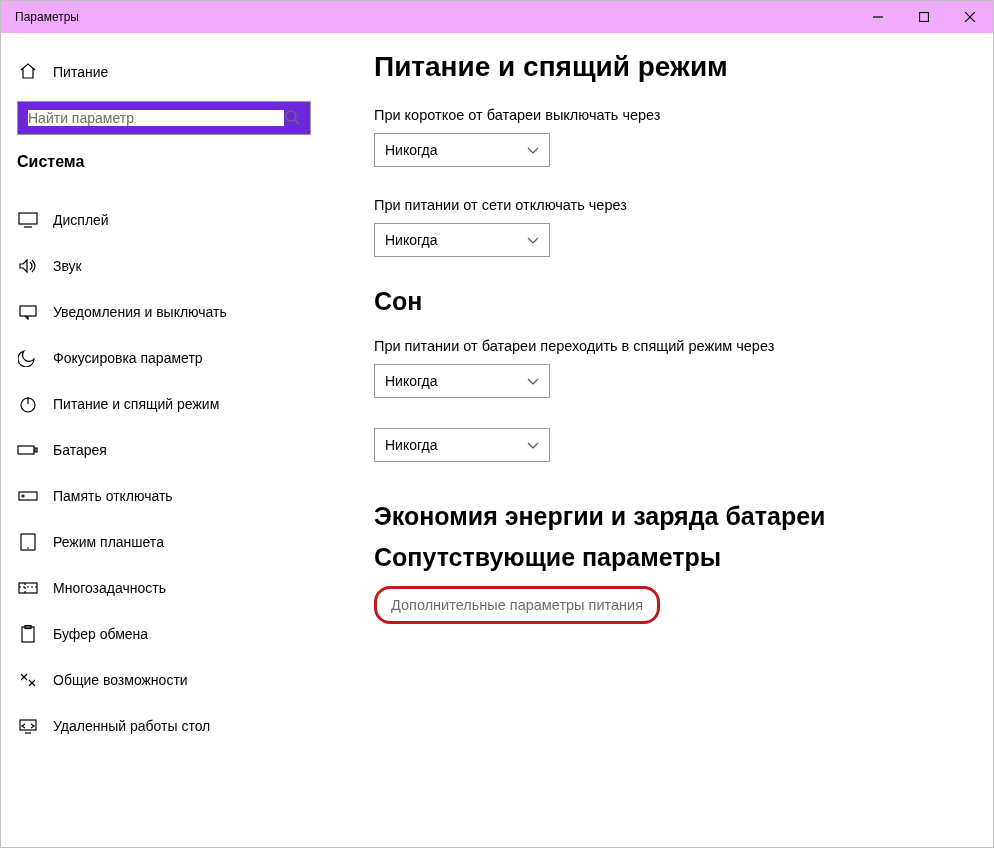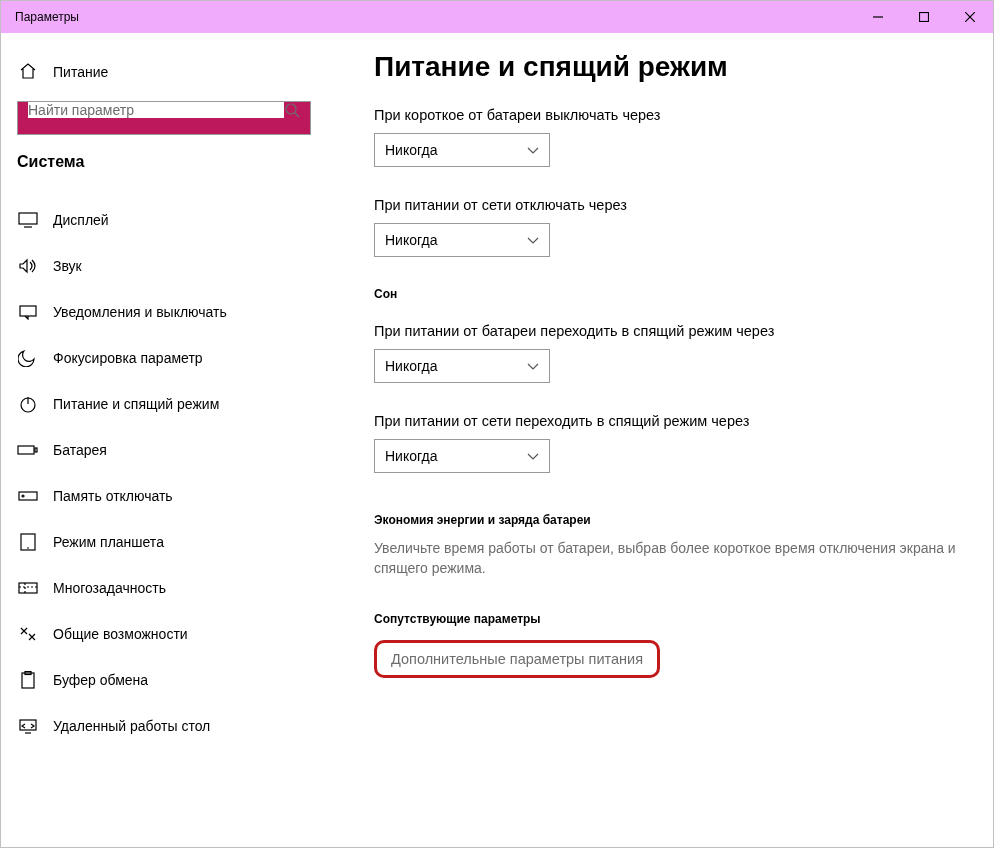--- a/index.html
+++ b/index.html
@@ -62,23 +62,23 @@
   }
   .side-row .icon { width: 22px; display: flex; justify-content: center; color: #000; }
   .side-row.home { height: 38px; font-size: 14px; }
   .side-row.home .icon { margin-top: -2px; }
   .search-wrap {
     margin: 10px 16px 14px 16px;
   }
   .search {
     width: 294px; height: 34px;
     border: 1px solid #999;
-    display: flex; align-items: flex-start;
+    display: flex; align-items: center;
     padding: 0 10px;
-    background: #be185d;
+    background: #6d28d9;
   }
   .search input {
     flex: 1; border: none; outline: none;
     font-family: inherit; font-size: 14px;
     color: #000;
   }
   .search input::placeholder { color: #6d6d6d; }
   .search .sicon { color: #6d6d6d; }
   .category-label {
     padding: 4px 16px;
@@ -102,36 +102,36 @@
     width: 176px; height: 34px;
     border: 1px solid #999;
     display: flex; align-items: center;
     padding: 15px 10px;
     margin-bottom: 30px;
     font-size: 14px;
   }
   .dropdown .val { flex: 1; }
   .dropdown .chev { color: #555; }
   h2.section-title {
-    font-size: 12px;
+    font-size: 25px;
     font-weight: 600;
     margin-top: 0;
     margin-bottom: 22px;
   }
   .hint {
     font-size: 14px;
     color: #6d6d6d;
     line-height: 1.4;
     margin-bottom: 34px;
   }
 
   .related-link-wrap {
     display: inline-block;
     border: 3px solid #c11a1a;
-    border-radius: 10px;
+    border-radius: 16px;
     padding: 8px 14px;
     margin-top: 4px;
   }
   .related-link {
     color: #6d6d6d;
     font-size: 14.5px;
   }
 
   svg { stroke: currentColor; fill: none; stroke-width: 1.2; }
 </style>
@@ -264,34 +264,34 @@
             <svg width="20" height="16">
               <rect x="1" y="3" width="18" height="10"></rect>
               <line x1="1" y1="7" x2="19" y2="7" stroke-dasharray="2 2"></line>
               <line x1="7" y1="3" x2="7" y2="13" stroke-dasharray="2 2"></line>
             </svg>
           </span>
         <span>Многозадачность</span>
       </div>
       <div class="side-row">
         <span class="icon">
-            <svg width="20" height="18">
-              <path d="M3 3 L9 9 M3 9 L9 3 M11 9 L17 15 M11 15 L17 9"></path>
-            </svg>
-          </span>
-        <span>Общие возможности</span>
-      </div>
-      <div class="side-row">
-        <span class="icon">
             <svg width="16" height="18">
               <rect x="2" y="2" width="12" height="15"></rect>
               <rect x="5" y="0.5" width="6" height="3"></rect>
             </svg>
           </span>
         <span>Буфер обмена</span>
+      </div>
+      <div class="side-row">
+        <span class="icon">
+            <svg width="20" height="18">
+              <path d="M3 3 L9 9 M3 9 L9 3 M11 9 L17 15 M11 15 L17 9"></path>
+            </svg>
+          </span>
+        <span>Общие возможности</span>
       </div>
       <div class="side-row">
         <span class="icon">
             <svg width="20" height="17">
               <rect x="2" y="2" width="16" height="10"></rect>
               <path d="M7 6 L4 8 L7 10 M13 6 L16 8 L13 10"></path>
               <line x1="7" y1="15" x2="13" y2="15"></line>
             </svg>
           </span>
         <span>Удаленный работы стол</span>
@@ -321,29 +321,27 @@
     <h2 class="section-title">Сон</h2>
 
     <div class="setting-label">При питании от батареи переходить в спящий режим через</div>
     <div class="dropdown">
       <span class="val">Никогда</span>
       <span class="chev"><svg width="12" height="8">
             <path d="M1 1 L6 6 L11 1"></path>
           </svg></span>
     </div>
 
-    <div class="setting-label">При питании от сети переходить в спящий режим через</div>
     <div class="dropdown" style="margin-bottom:40px">
       <span class="val">Никогда</span>
       <span class="chev"><svg width="12" height="8">
             <path d="M1 1 L6 6 L11 1"></path>
           </svg></span>
     </div>
 
     <h2 class="section-title" style="margin-bottom:12px">Экономия энергии и заряда батареи</h2>
-    <div class="hint">Увеличьте время работы от батареи, выбрав более короткое время отключения экрана и спящего режима.</div>
 
     <h2 class="section-title" style="margin-bottom:10px">Сопутствующие параметры</h2>
     <div class="related-link-wrap">
       <span class="related-link">Дополнительные параметры питания</span>
     </div>
   </div>
 </div>
 
 </body></html>

